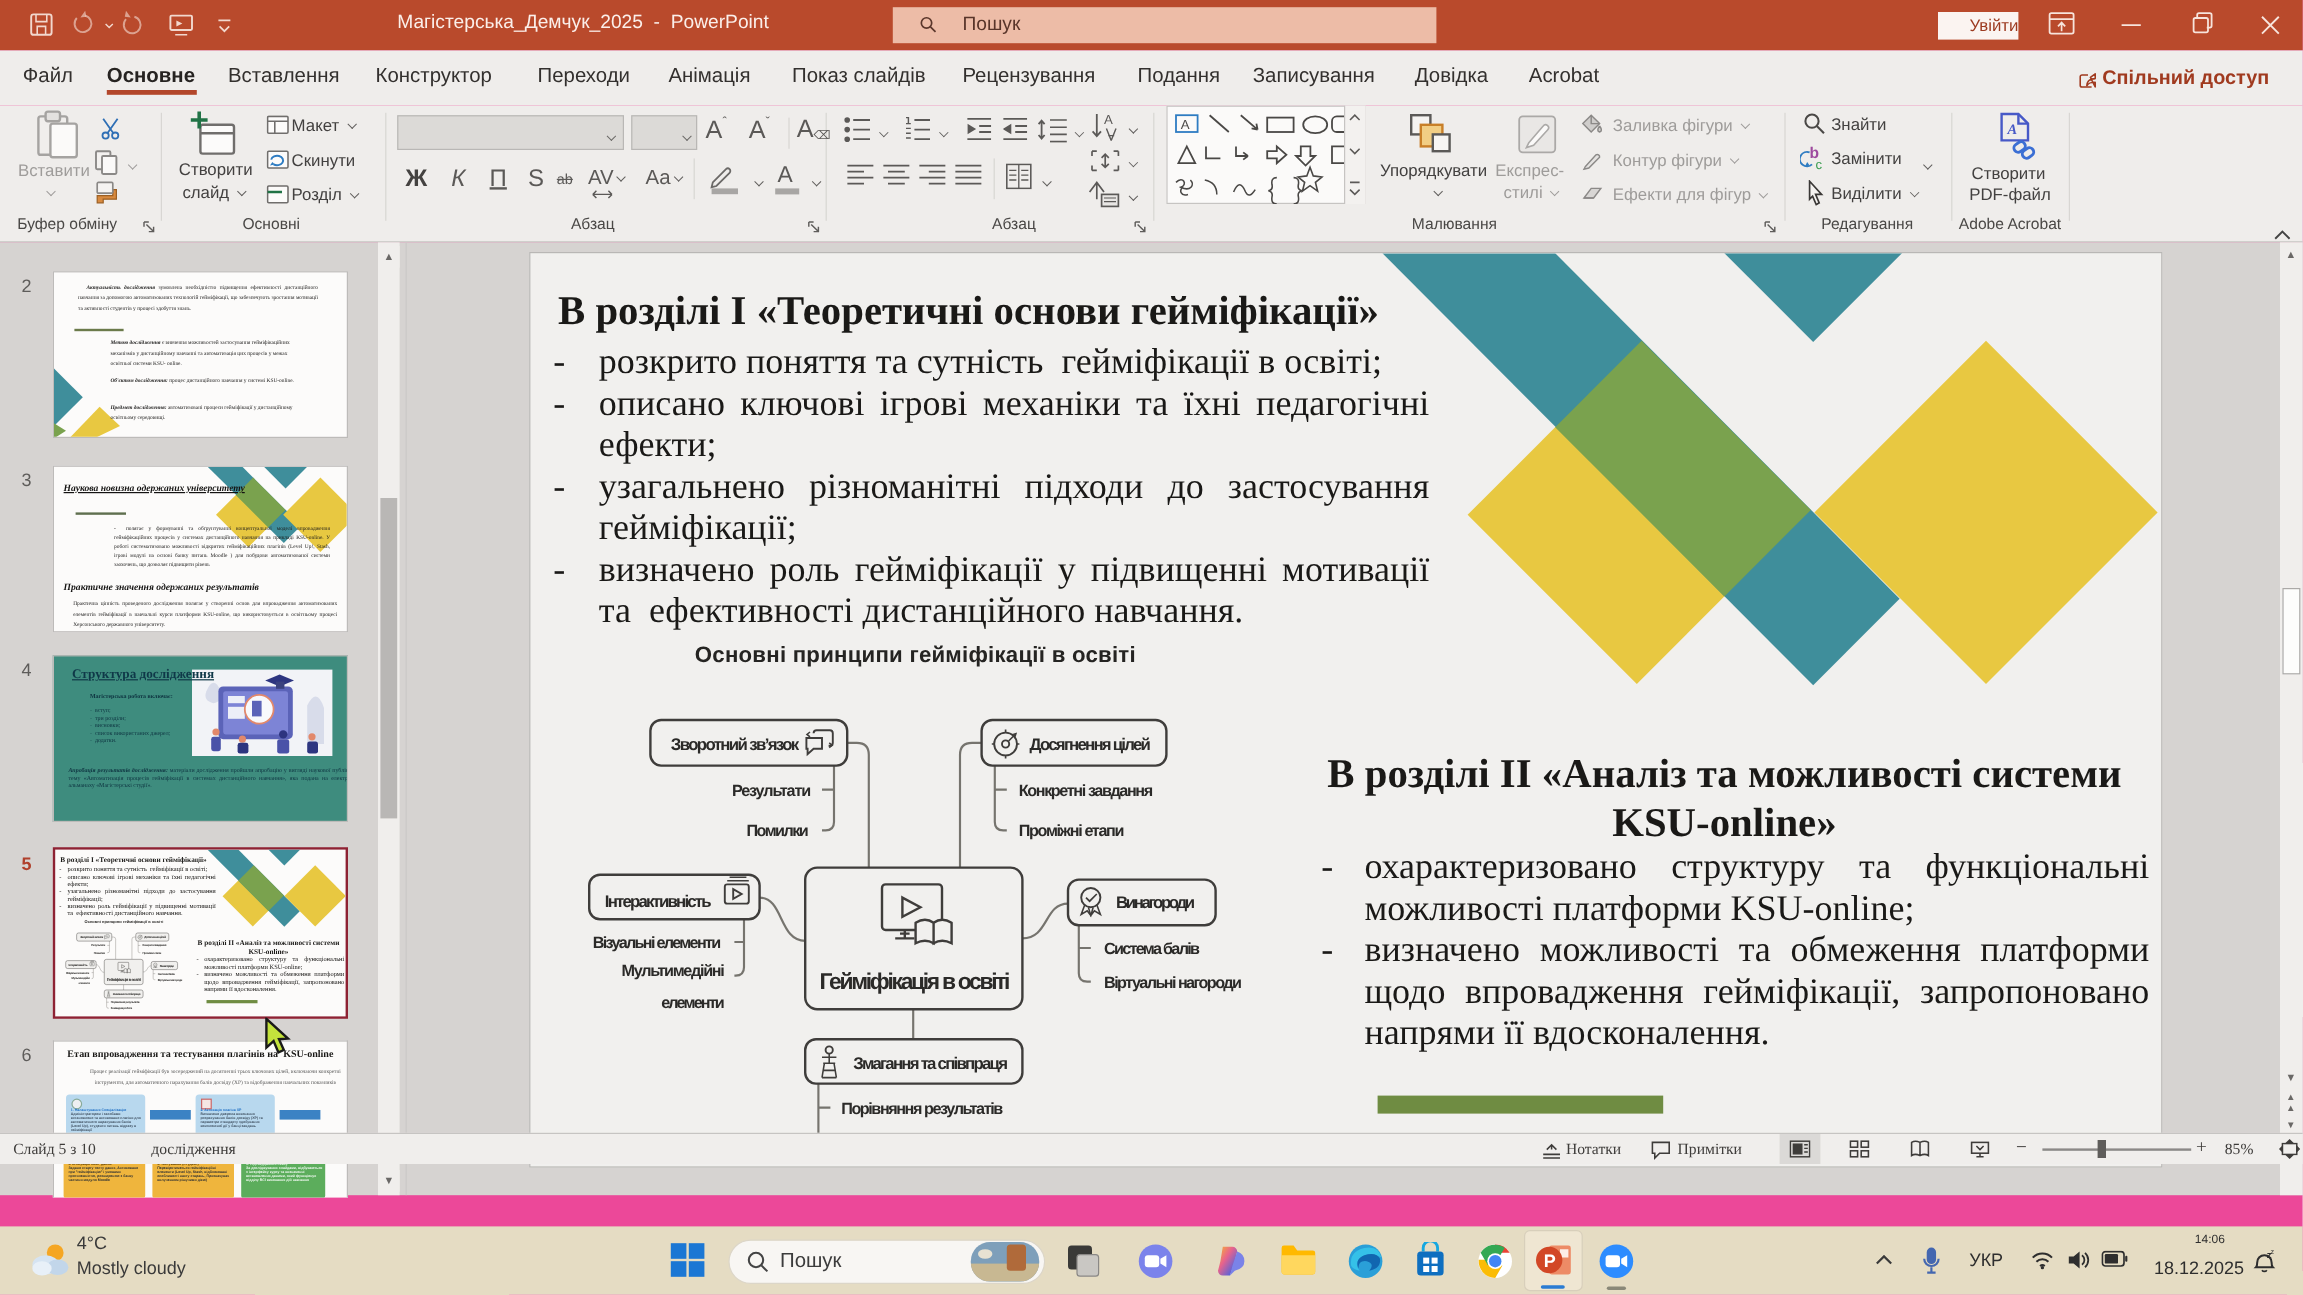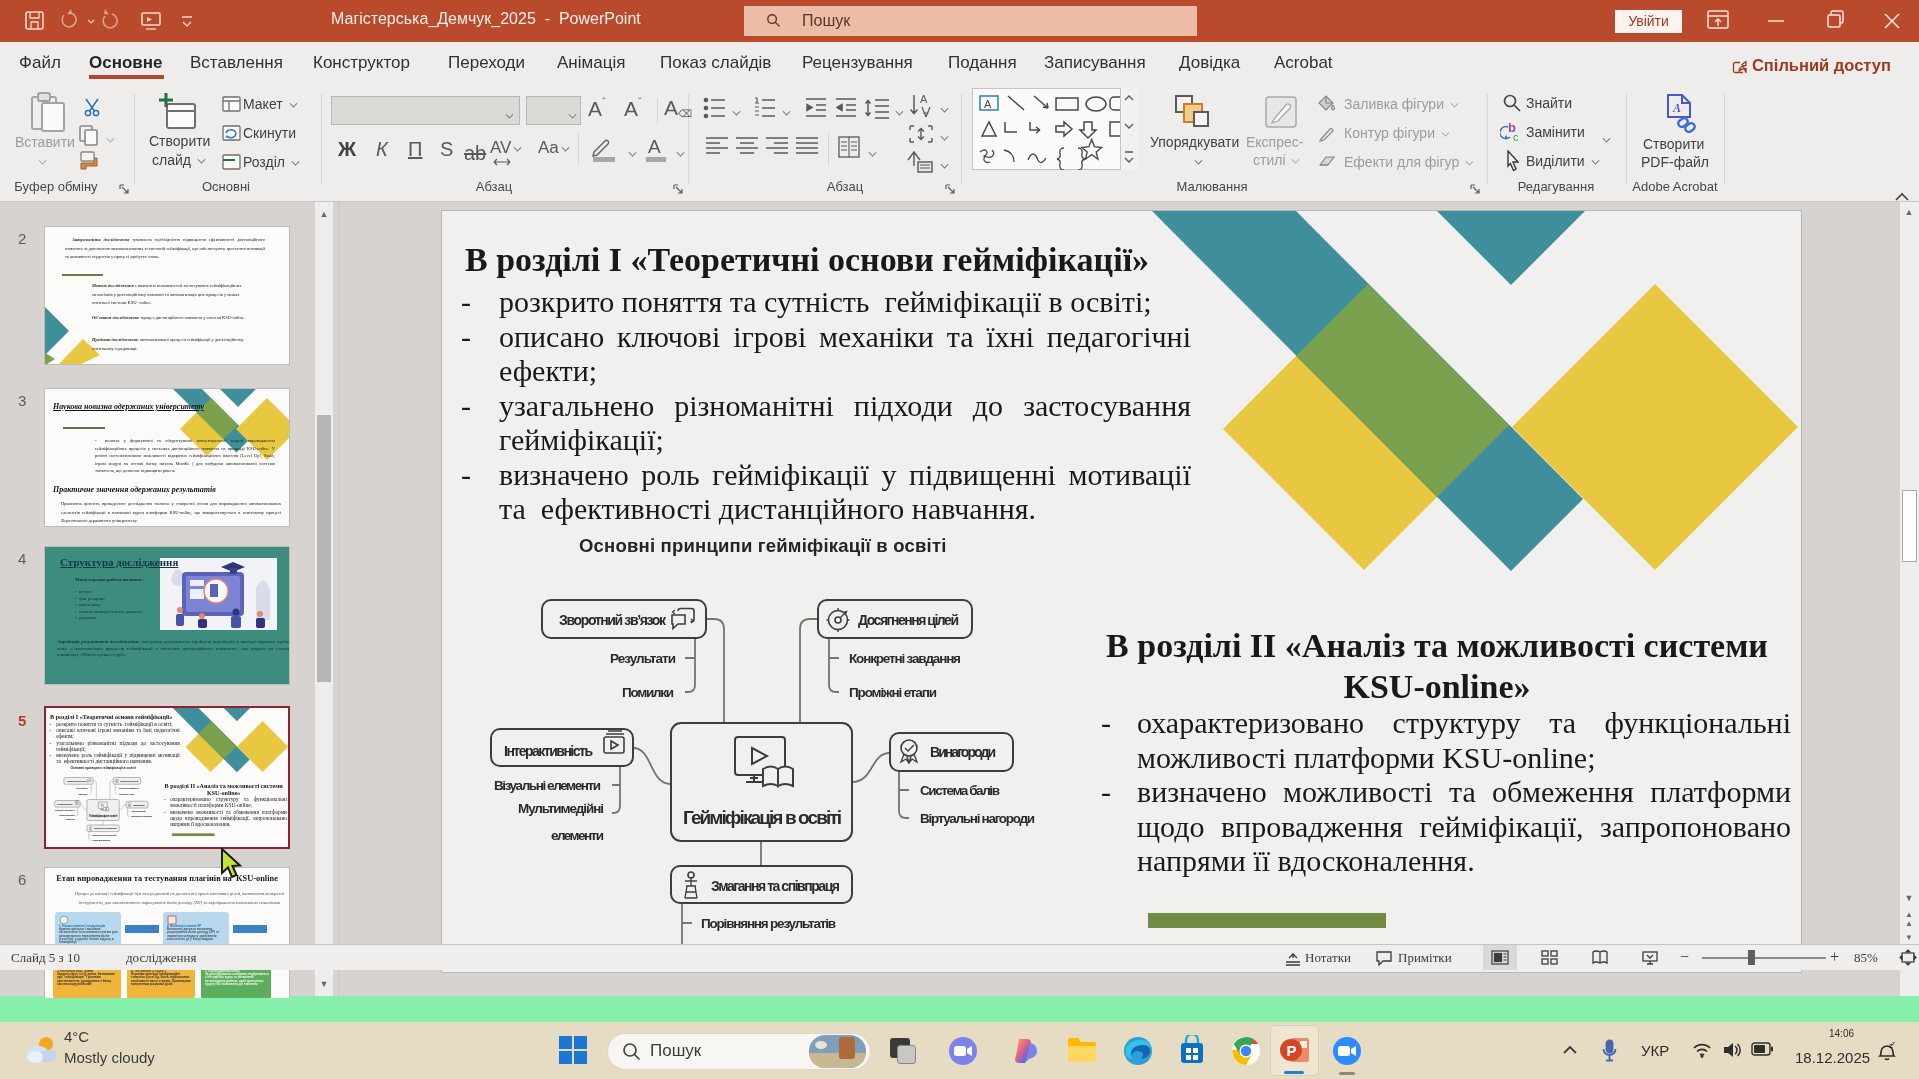--- a/index.html
+++ b/index.html
@@ -1,26 +1,26 @@
 <!DOCTYPE html>
 <html><head>
 <meta charset="utf-8">
 <style>
 * { margin:0; padding:0; box-sizing:border-box; }
 html,body { width:1919px; height:1079px; overflow:hidden; font-family:"Liberation Sans", sans-serif; }
-#app { position:relative; width:1919px; height:1079px; background:#86efac; }
+#app { position:relative; width:1919px; height:1079px; background:#ec4899; }
 .abs { position:absolute; }
 
 
 #titlebar { position:absolute; left:0; top:0; width:1919px; height:42px; background:#B94A2C; }
 #titletext { position:absolute; left:331px; top:10px; width:280px; text-align:center; color:#FBEFEA; font-size:16px; white-space:nowrap; }
 #searchbox { position:absolute; left:744px; top:6px; width:453px; height:30px; background:#EDBCA7; }
 #searchbox .mag { position:absolute; left:22px; top:7px; width:15px; height:15px; }
 #searchbox .stext { position:absolute; left:58px; top:6px; font-size:16px; color:#59352A; }
-#signin { position:absolute; left:1615px; top:10px; width:67px; height:23px; background:#FBF4F1; color:#9C3A20; font-size:14px; text-align:center; line-height:23px; }
+#signin { position:absolute; left:1615px; top:10px; width:67px; height:23px; background:#FBF4F1; color:#9C3A20; font-size:14px; text-align:right; line-height:23px; }
 
 
 #tabrow { position:absolute; left:0; top:42px; width:1919px; height:46px; background:#EFEDEB; }
 .tab { position:absolute; top:0; height:42px; line-height:42px; font-size:17px; color:#33302E; }
 .tab.sel { font-weight:bold; color:#262321; }
 .tab.sel:after { content:""; position:absolute; left:0px; right:-1px; top:33px; height:4px; background:#B3472B; }
 #share { position:absolute; right:26px; top:10px; height:28px; padding:0 2px 0 28px; color:#A03A1F; font-size:16.5px; font-weight:bold; line-height:26px; }
 
 
 #ribbon { position:absolute; left:0; top:88px; width:1919px; height:114px; background:#EFEDEB; border-bottom:1px solid #C9C7C5; }
@@ -231,21 +231,21 @@
     <div class="combo" style="left:526px;top:8px;width:55px;height:29px"></div>
     <div class="abs" style="left:566px;top:18px"><span class="chev" style="border-color:#6a6866"></span></div>
     <div class="rtext" style="left:588px;top:8px;font-size:21px;color:#5B5957">A<span style="font-size:11px;vertical-align:10px">ˆ</span></div>
     <div class="rtext" style="left:624px;top:8px;font-size:21px;color:#5B5957">A<span style="font-size:11px;vertical-align:10px">ˇ</span></div>
     <div class="rsep" style="left:657px;top:10px;height:26px"></div>
     <div class="rtext" style="left:664px;top:8px;font-size:21px;color:#5B5957">A<span style="font-size:10px;vertical-align:-2px">⌫</span></div>
     <div class="rtext" style="left:338px;top:50px;font-size:20px;font-weight:bold;color:#444240">Ж</div>
     <div class="rtext" style="left:376px;top:50px;font-size:20px;font-style:italic;color:#5B5957">К</div>
     <div class="rtext" style="left:408px;top:50px;font-size:20px;color:#5B5957;text-decoration:underline">П</div>
     <div class="rtext" style="left:440px;top:50px;font-size:20px;color:#5B5957">S</div>
-    <div class="rtext" style="left:464px;top:54px;font-size:20px;color:#5B5957;text-decoration:line-through">ab</div>
+    <div class="rtext" style="left:464px;top:54px;font-size:12px;color:#5B5957;text-decoration:line-through">ab</div>
     <div class="rtext" style="left:490px;top:50px;font-size:17px;color:#5B5957">AV<span class="chev"></span></div>
     <svg class="abs" style="left:489px;top:70px" width="26" height="8" viewBox="0 0 26 8">
         <path d="M5 4 h16 M5 4 l3-3 M5 4 l3 3 M21 4 l-3-3 M21 4 l-3 3" stroke="#5B5957" fill="none" stroke-width="1.2"></path>
       </svg>
     <div class="rtext" style="left:538px;top:50px;font-size:17px;color:#5B5957">Aa<span class="chev"></span></div>
     <div class="rsep" style="left:578px;top:44px;height:34px"></div>
     <svg class="ricon" style="left:590px;top:48px" width="28" height="26" viewBox="0 0 28 26">
         <path d="M4 16 L15 5 a2 2 0 0 1 3 3 L7 19 L3 20 Z" fill="none" stroke="#6B6967" stroke-width="1.5"></path>
         <rect x="3" y="21" width="22" height="5" fill="#A8A6A4"></rect>
       </svg>

